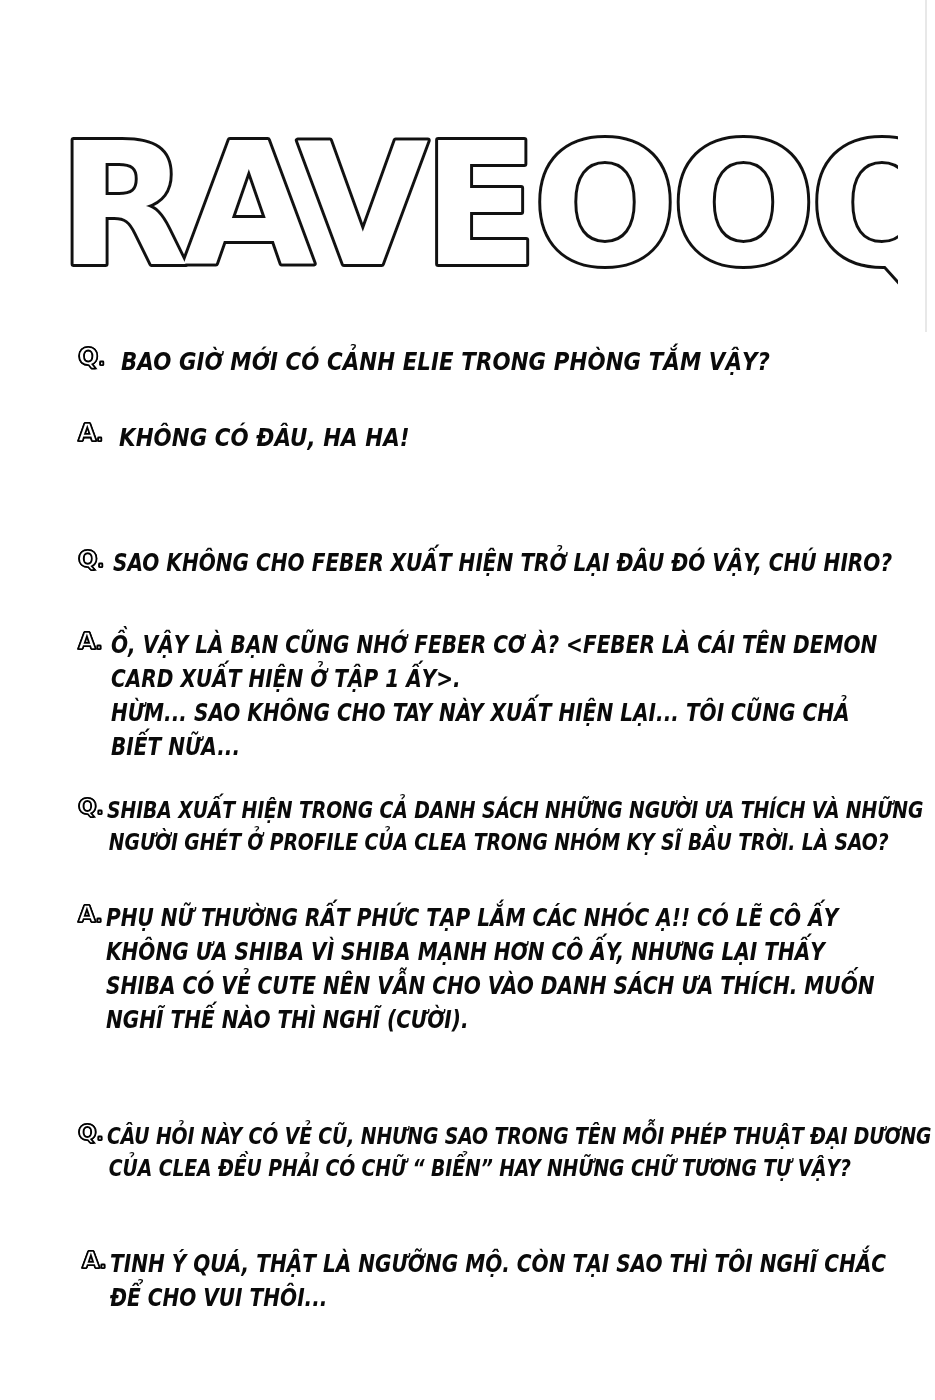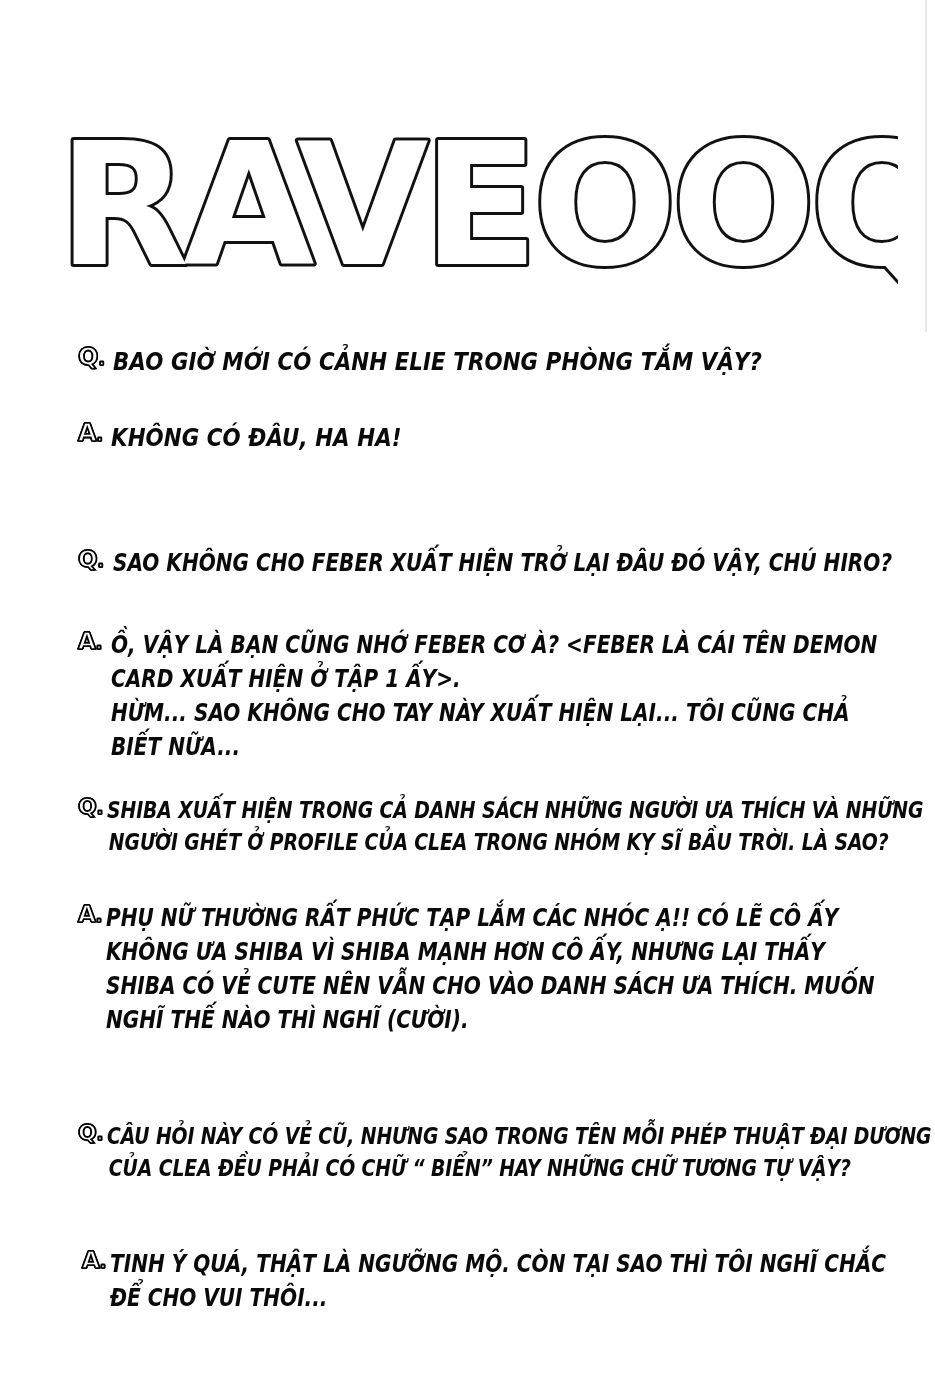--- a/index.html
+++ b/index.html
@@ -109,21 +109,21 @@
 
   
   .sz-lg .line { font-size: 25.5px; line-height: 36px; letter-spacing: 0.1px; }
   .sz-md .line { font-size: 24px;   line-height: 34px; letter-spacing: 0px; }
   .sz-sm .line { font-size: 22.5px; line-height: 32px; letter-spacing: -0.1px; }
 
   .sz-lg .marker { font-size: 24px; }
   .sz-md .marker { font-size: 23px; }
   .sz-sm .marker { font-size: 22px; }
 
-  .gap-wide { margin-left: 8px; }
+  .gap-wide { margin-left: 16px; }
   .gap-mid  { margin-left: 9px; }
   .gap-tight{ margin-left: 4px; }
 
   .indent { padding-left: 2px; }
 </style>
 </head>
 <body>
 
 <div class="page">
 

